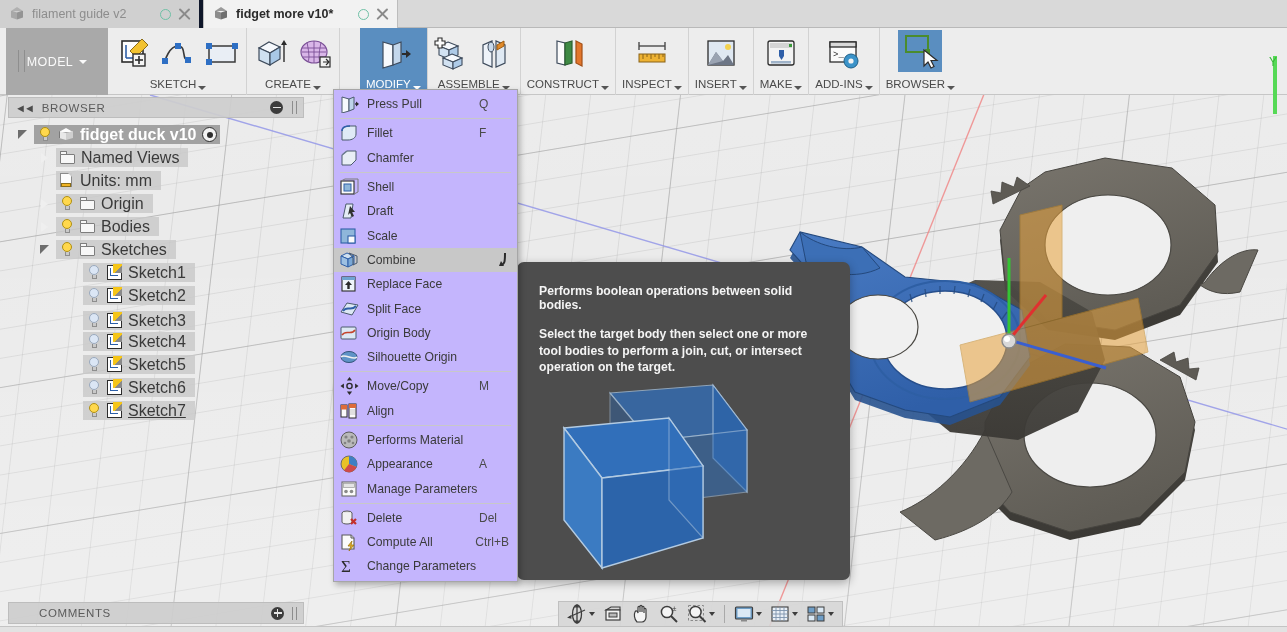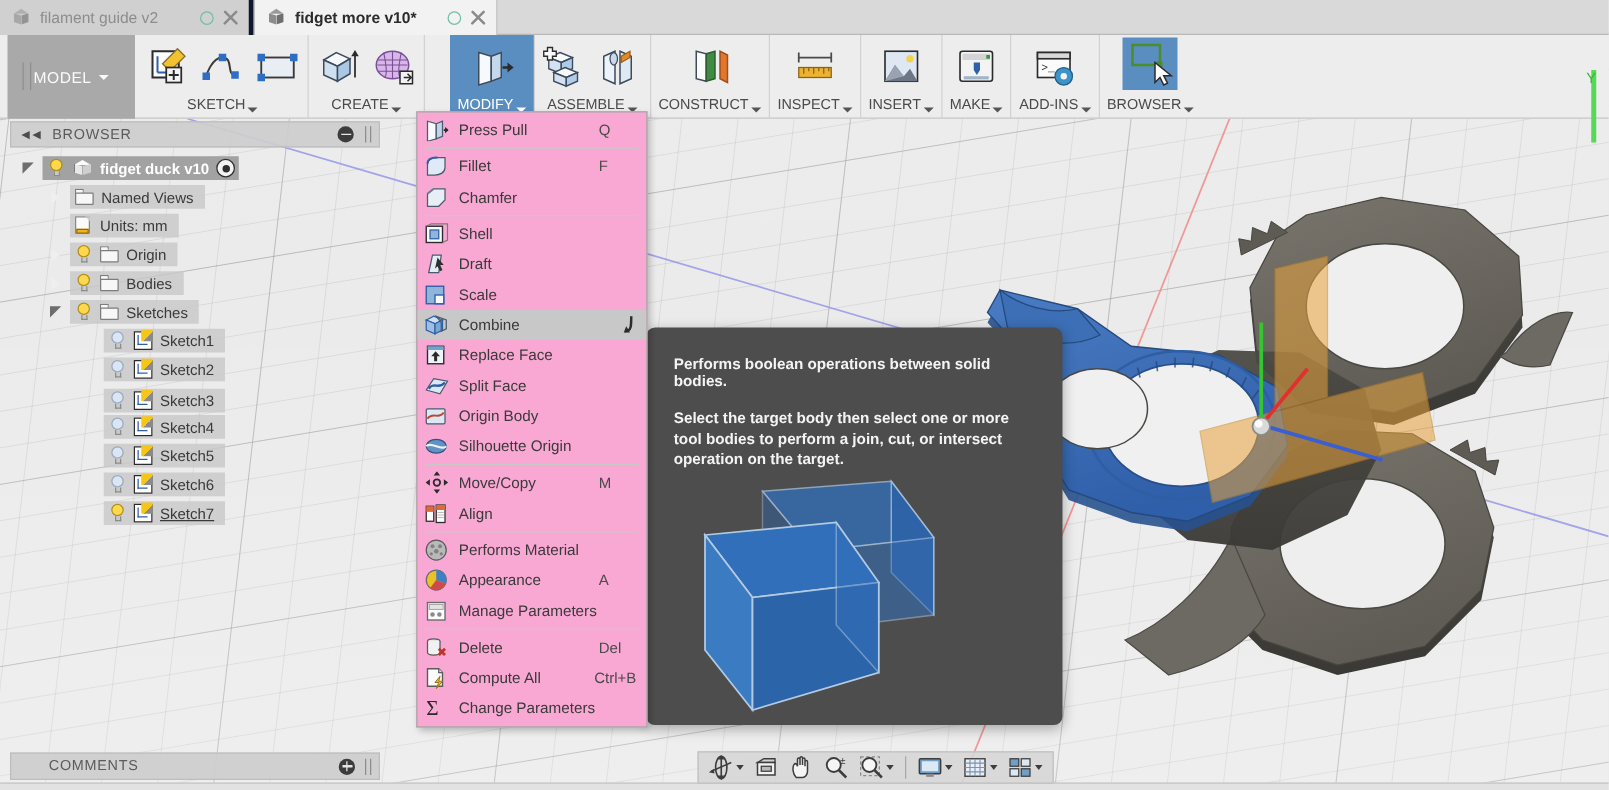--- a/index.html
+++ b/index.html
@@ -121,21 +121,21 @@
   #browser-head .spacer { flex: 1; }
   .circ-btn { width:13px; height:13px; border-radius:50%; background:#3c3c3c;
               position:relative; flex:none; }
   .circ-btn::before { content:''; position:absolute; left:2.5px; top:5.6px;
               width:8px; height:1.9px; background:#e6e6e6; }
   .circ-btn.plus::after { content:''; position:absolute; left:5.5px; top:2.6px;
               width:1.9px; height:7.9px; background:#e6e6e6; }
   .grip2 { width:5px; height:13px; border-left:1px solid #8d8d8d;
            border-right:1px solid #8d8d8d; flex:none; }
 
-  #tree { padding-top: 5px; font-size: 12px; }
+  #tree { padding-top: 5px; font-size: 16px; }
   .tnode { height: 23px; display:flex; align-items:center; gap:5px; }
   .tchip { display:flex; align-items:center; gap:6px; height:19px;
            background: rgba(200,200,200,.80); padding: 0 9px 0 4px; }
   .tchip.root { background: rgba(155,155,155,.92); color:#fff; font-weight:bold; padding-right:3px; }
   .tri { width: 13px; height: 13px; flex:none; position:relative; }
   .tri-r { position:absolute; left:3px; top:1.5px; width:0; height:0;
            border-top:5.5px solid transparent; border-bottom:5.5px solid transparent;
            border-left: 7.5px solid #efefef; }
   .tri-r::before { content:''; position:absolute; left:-7.5px; top:-5.5px; width:0;height:0;
            border-top:5.5px solid transparent; border-bottom:5.5px solid transparent;
@@ -173,21 +173,21 @@
   .cube3d .r { position:absolute; left:8px; top:3.5px; width:7px; height:9px; background:#cfcfcf;
     clip-path: polygon(0 22%,100% 0,100% 78%,0 100%);}
   .target-ico { width:15px;height:15px;border-radius:50%;border:1.6px solid #2e2e2e;
     position:relative; background:#f3f3f3; flex:none; }
   .target-ico::after { content:''; position:absolute; left:3.6px; top:3.6px; width:6px;height:6px;
     border-radius:50%; background:#2e2e2e; }
 
   
   #menu {
     position: absolute; left: 333px; top: 89px; width: 185px;
-    background: #f9a8d4; border: 1px solid #a6a6a6;
+    background: #c4b5fd; border: 1px solid #a6a6a6;
     box-shadow: 2px 3px 6px rgba(0,0,0,.28);
     padding: 2px 0 2px 0;
     z-index: 60;
   }
   .mrow { height: 24.3px; display:flex; align-items:center; padding: 0 8px 0 6px;
           gap: 8px; font-size: 12.2px; color:#3a3a3a; position:relative; }
   .mrow.sel { background:#c8c8c8; }
   .msep { height: 1px; background:#c8c8c8; margin: 2px 6px; }
   .mico { width: 19px; height: 18px; flex:none; position:relative; }
   .mlabel { flex: 1; white-space:nowrap; }

